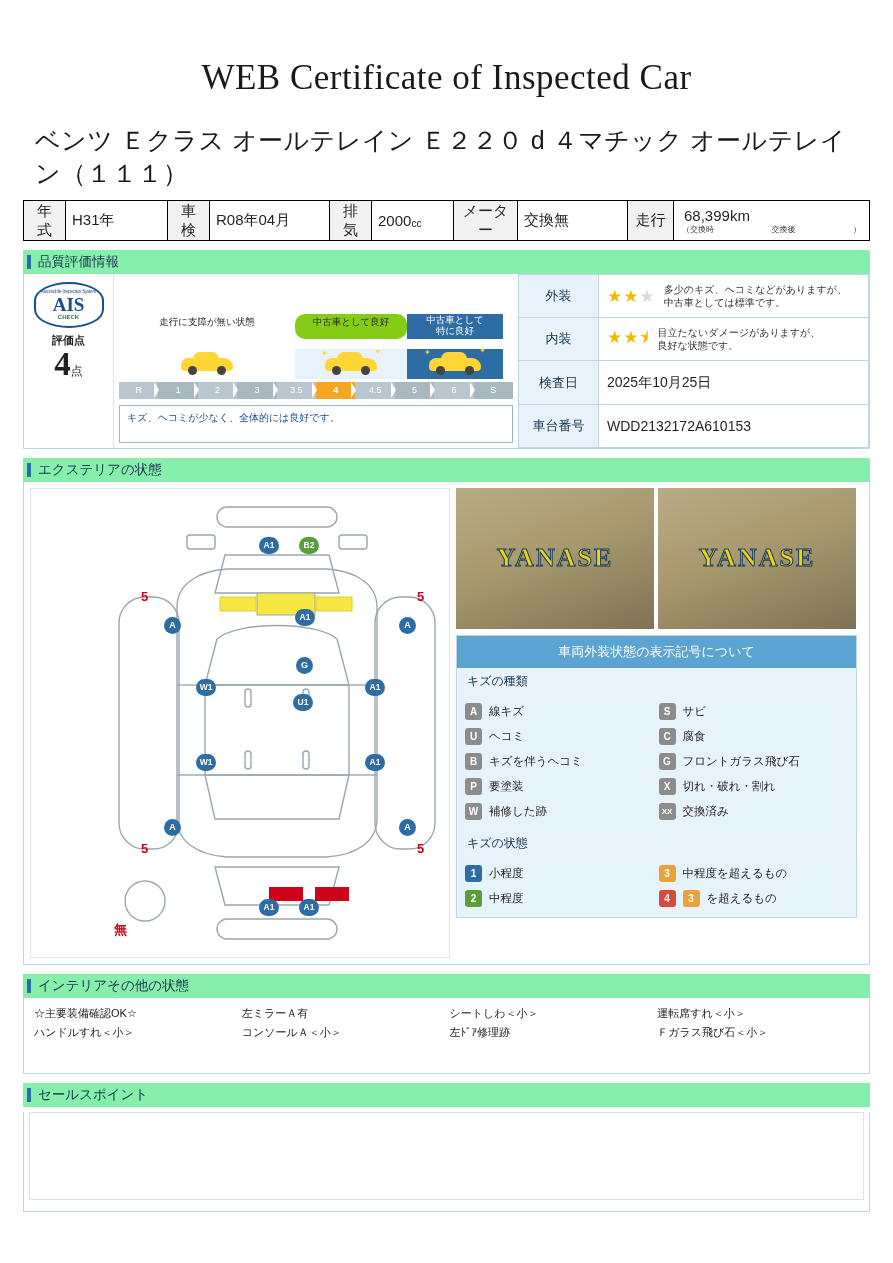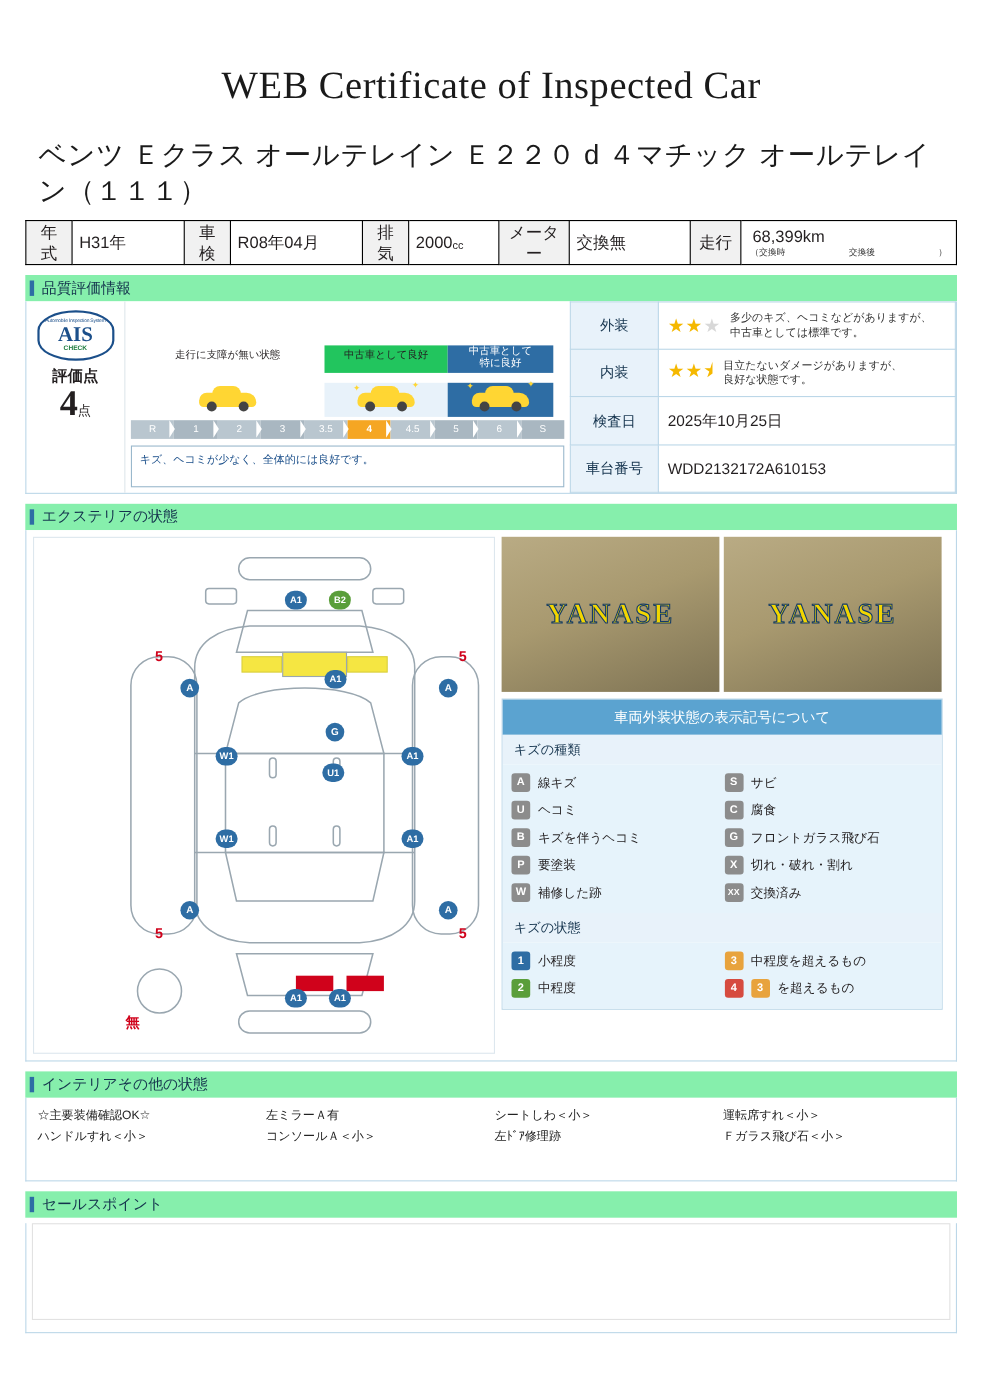--- a/index.html
+++ b/index.html
@@ -70,29 +70,29 @@
   .ais-badge {
     width:70px;height:46px;margin:2px auto 0;
     border:2px solid #1b4f8a;border-radius:50%/40%;
     background:#fff;
     display:flex;flex-direction:column;align-items:center;justify-content:center;
     line-height:1;
   }
   .ais-badge .ais-top { font-size:4.5px; color:#1b4f8a; letter-spacing:-0.2px;}
   .ais-badge .ais-main { font-size:19px;font-weight:bold;color:#1b4f8a;font-family:"Liberation Serif",serif; }
   .ais-badge .ais-chk { font-size:6px;color:#1b7a3c;font-weight:bold; }
-  .ais-label { font-size:14px;font-weight:bold;margin-top:5px; }
+  .ais-label { font-size:11px;font-weight:bold;margin-top:5px; }
   .ais-score { font-size:33px;font-weight:bold;font-family:"Liberation Serif",serif;line-height:1; }
   .ais-score span { font-size:12px;font-weight:normal; }
 
   .grade-col { width:404px; padding:4px 5px 5px 5px; }
   .grade-head { display:flex; font-size:9.5px; text-align:center;margin-top:36px; }
   .grade-head > div { padding:2px 0; }
   .gh1 { flex:0 0 176px; }
-  .gh2 { flex:0 0 112px; background:#22c55e; }
+  .gh2 { flex:0 0 112px; background:#84cc16;border-radius:10px; }
   .gh3 { flex:0 0 96px; background:#2e6da4; color:#fff; line-height:1.15; padding-top:1px !important;}
   .cars { display:flex; height:40px; align-items:flex-end; }
   .cars > div { text-align:center; }
   .c1 { flex:0 0 176px; }
   .c2 { flex:0 0 112px; background:#e8f2fa; }
   .c3 { flex:0 0 96px; background:#2e6da4; }
   .car-ico { width:52px;height:26px;display:inline-block;position:relative; }
   .car-body { position:absolute;left:0;bottom:4px;width:52px;height:13px;background:#ffd633;border-radius:7px 9px 4px 4px; }
   .car-top { position:absolute;left:12px;bottom:13px;width:26px;height:10px;background:#ffd633;border-radius:7px 7px 0 0; }
   .car-w1,.car-w2 { position:absolute;bottom:0;width:9px;height:9px;background:#444;border-radius:50%; }

